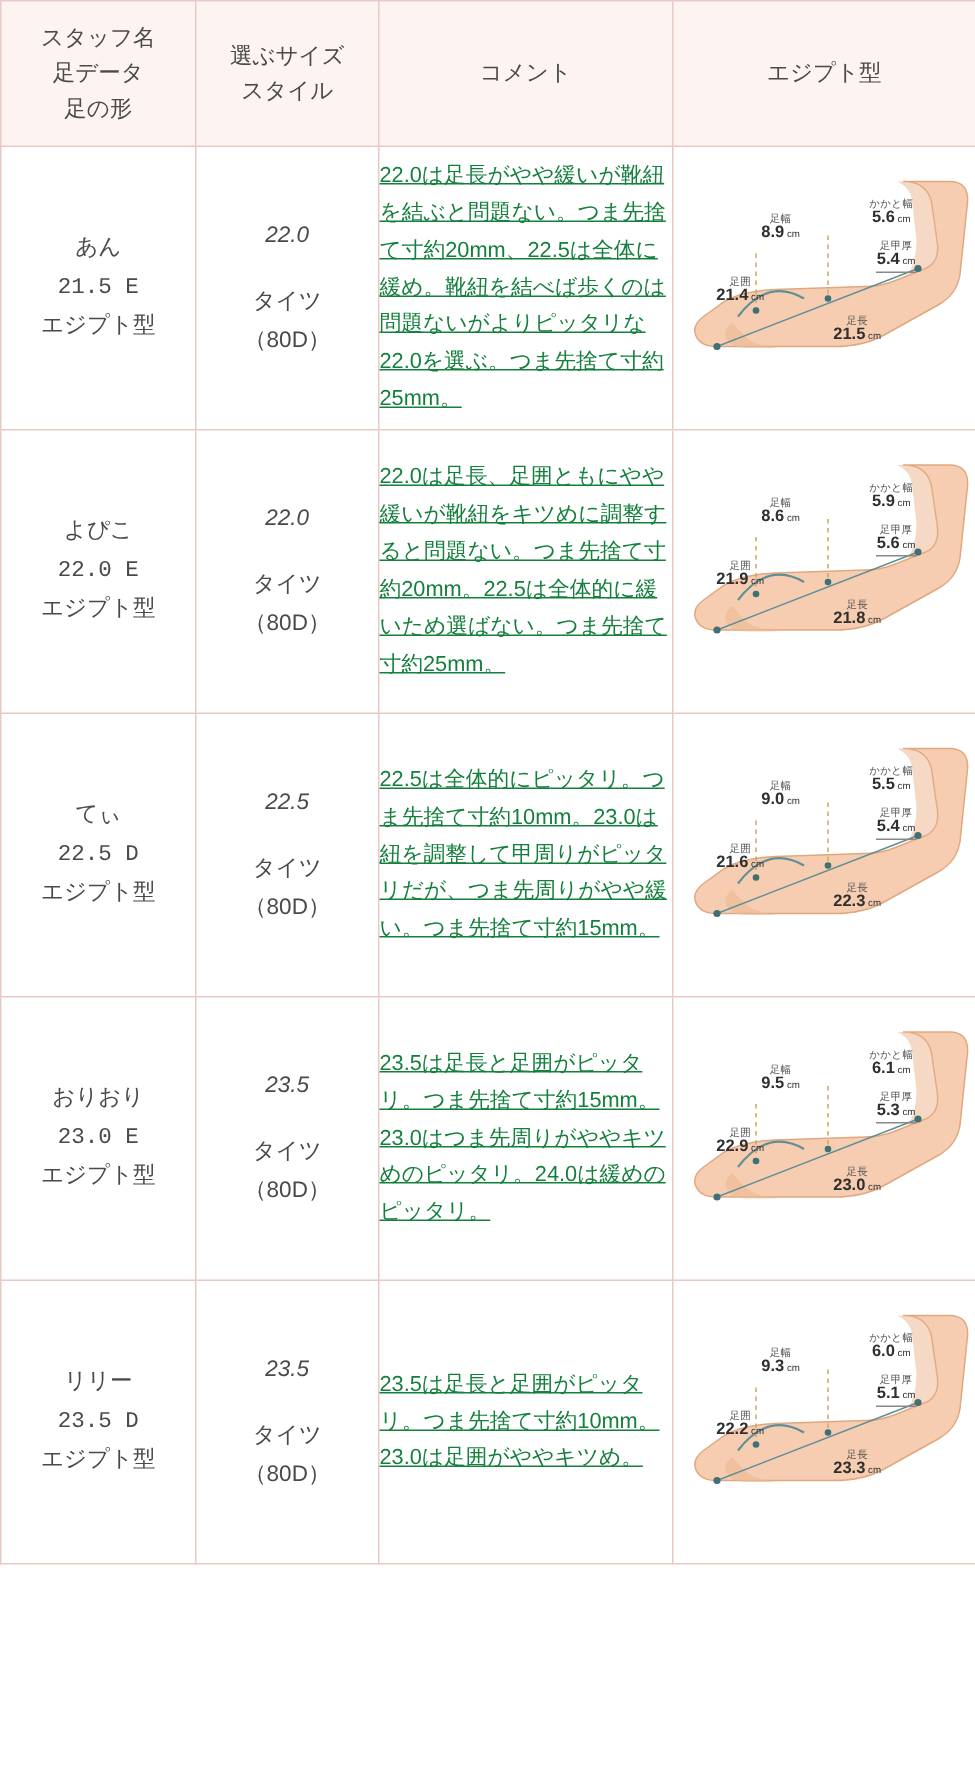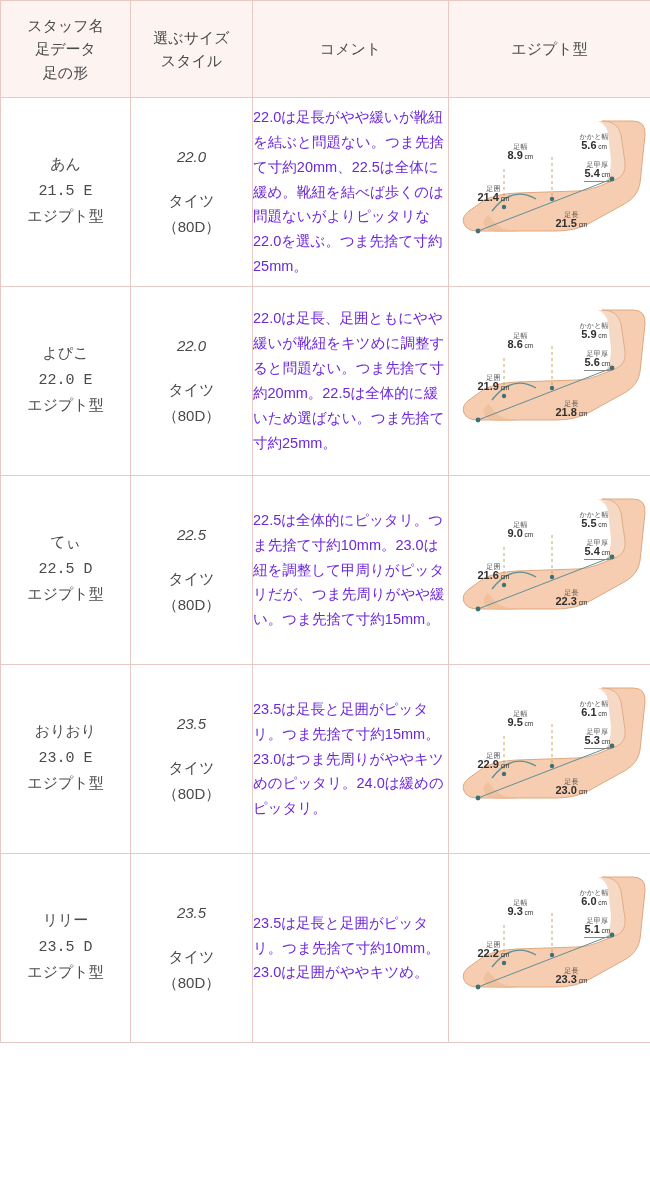--- a/index.html
+++ b/index.html
@@ -53,24 +53,25 @@
   }
   td.col-name .ln { display: block; font-family: Liberation Mono, monospace; }
   td.col-size .size-num { display: block; font-style: italic; }
   td.col-size .size-gap { display: block; height: 18px; }
   td.col-size .size-sub { display: block; }
   td.col-size .size-sub2 { display: block; }
 
   td.col-comment {
     font-size: 14.5px;
     line-height: 1.72;
-    color: #6d28d9;
+    color: #15803d;
     padding: 6px 10px 6px 12px;
     text-align: left;
     vertical-align: middle;
+    text-decoration: underline;
   }
   td.col-foot {
     text-align: center;
     vertical-align: middle;
   }
 
   .foot-fig {
     position: relative;
     width: 196px;
     height: 170px;

